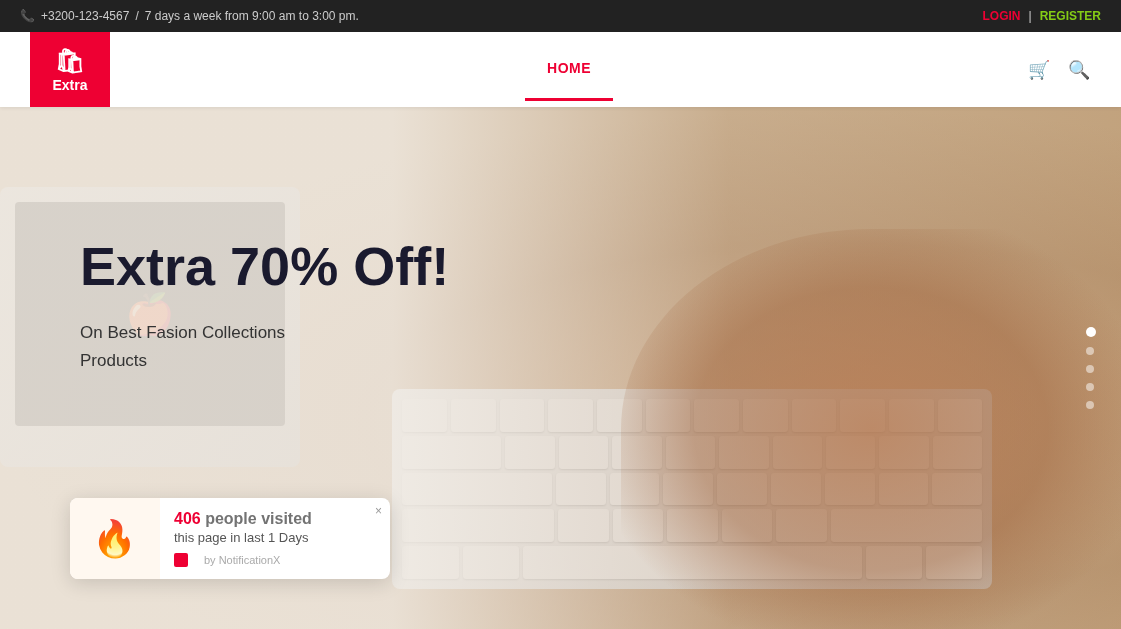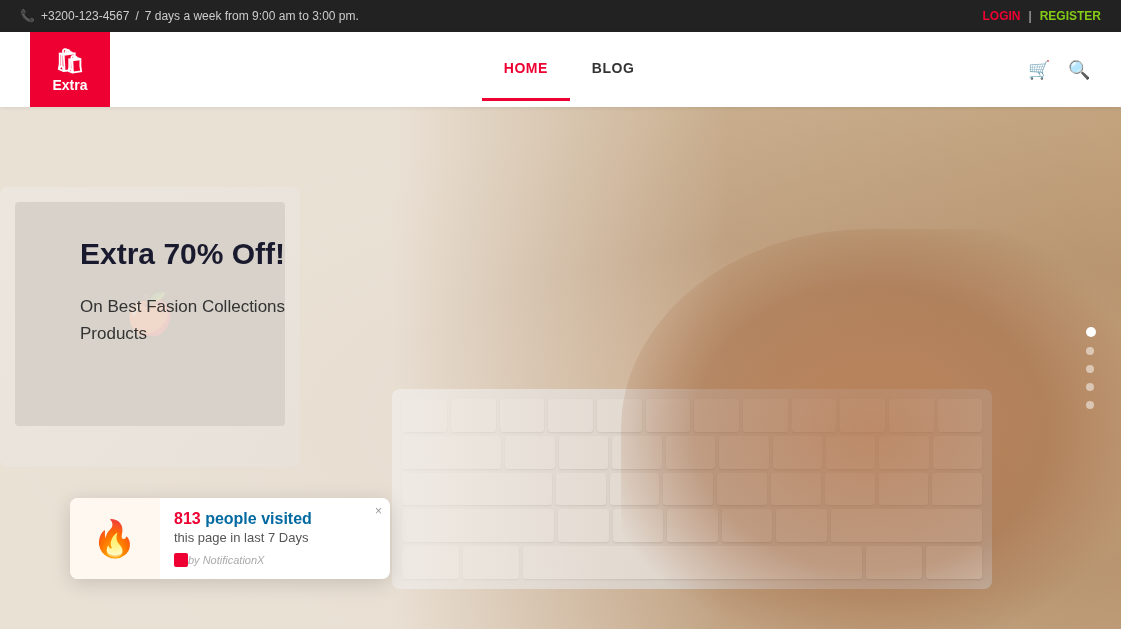--- a/index.html
+++ b/index.html
@@ -203,21 +203,21 @@
       z-index: 2;
     }
 
     .hero-content {
       position: absolute;
       top: 130px;
       left: 80px;
       z-index: 5;
     }
     .hero-title {
-      font-size: 30px;
+      font-size: 54px;
       font-weight: 900;
       color: #1a1a2e;
       line-height: 1.1;
       margin-bottom: 12px;
     }
     .hero-subtitle {
       font-size: 17px;
       color: #333;
       line-height: 1.6;
       margin-top: 23px;
@@ -283,35 +283,34 @@
       cursor: pointer;
       background: none;
       border: none;
     }
     .notif-count {
       font-size: 16px;
       font-weight: bold;
       color: #333;
     }
     .notif-count span {
-      color: #0369a1;
+      color: #737373;
     }
     .notif-text {
       font-size: 13px;
       color: #555;
       margin-top: 2px;
     }
     .notif-brand {
       font-size: 11px;
       color: #aaa;
       margin-top: 8px;
       display: flex;
       align-items: center;
-      gap: 0;
-      font-style: italic;
+      gap: 16px;
     }
     .notif-brand-icon {
       width: 14px;
       height: 14px;
       background: #e03;
       border-radius: 2px;
       display: inline-block;
     }
   </style>
 </head>
@@ -332,21 +331,20 @@
 </div>
 
 <div class="header">
   <div class="logo">
     <span class="logo-icon">🛍</span>
     <span>Extra</span>
   </div>
 
   <nav class="nav">
     <div class="nav-item active">HOME</div>
-    <div class="nav-item">BLOG</div>
   </nav>
 
   <div class="nav-icons">
     <span class="nav-icon">🛒</span>
     <span class="nav-icon" style="color:#333;">🔍</span>
   </div>
 </div>
 
 <div class="hero">
 
@@ -434,22 +432,22 @@
     <div class="dot"></div>
   </div>
 
   <div class="notification-popup">
     <div class="notif-icon-area">
       <span>🔥</span>
     </div>
     <div class="notif-content">
       <button class="notif-close">×</button>
       <div class="notif-count">
-        <span style="color:#e03;">813</span><span> people visited</span>
+        <span style="color:#e03;">406</span><span> people visited</span>
       </div>
-      <div class="notif-text">this page in last 7 Days</div>
+      <div class="notif-text">this page in last 1 Days</div>
       <div class="notif-brand">
         <span class="notif-brand-icon"></span>
         <span>by NotificationX</span>
       </div>
     </div>
   </div>
 </div>
 
 </body></html>

